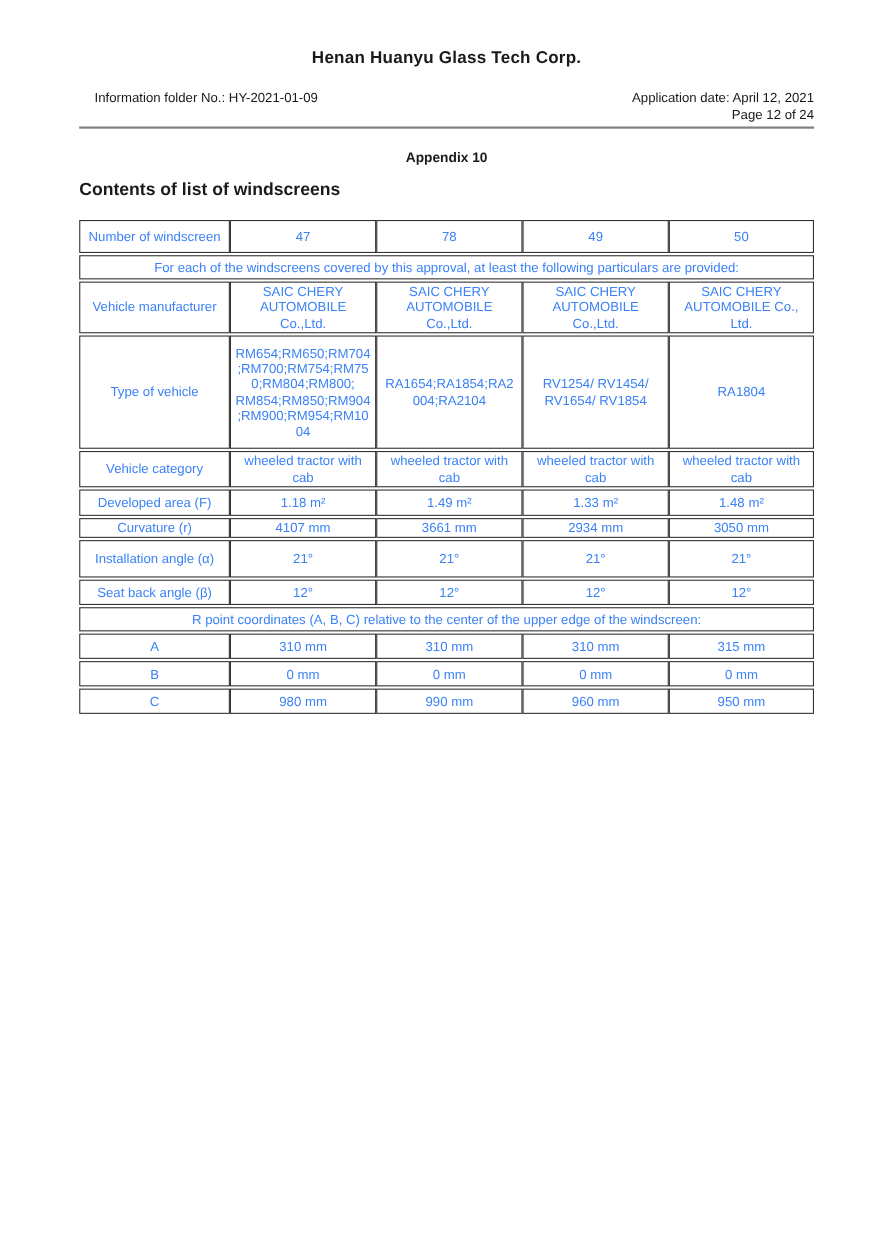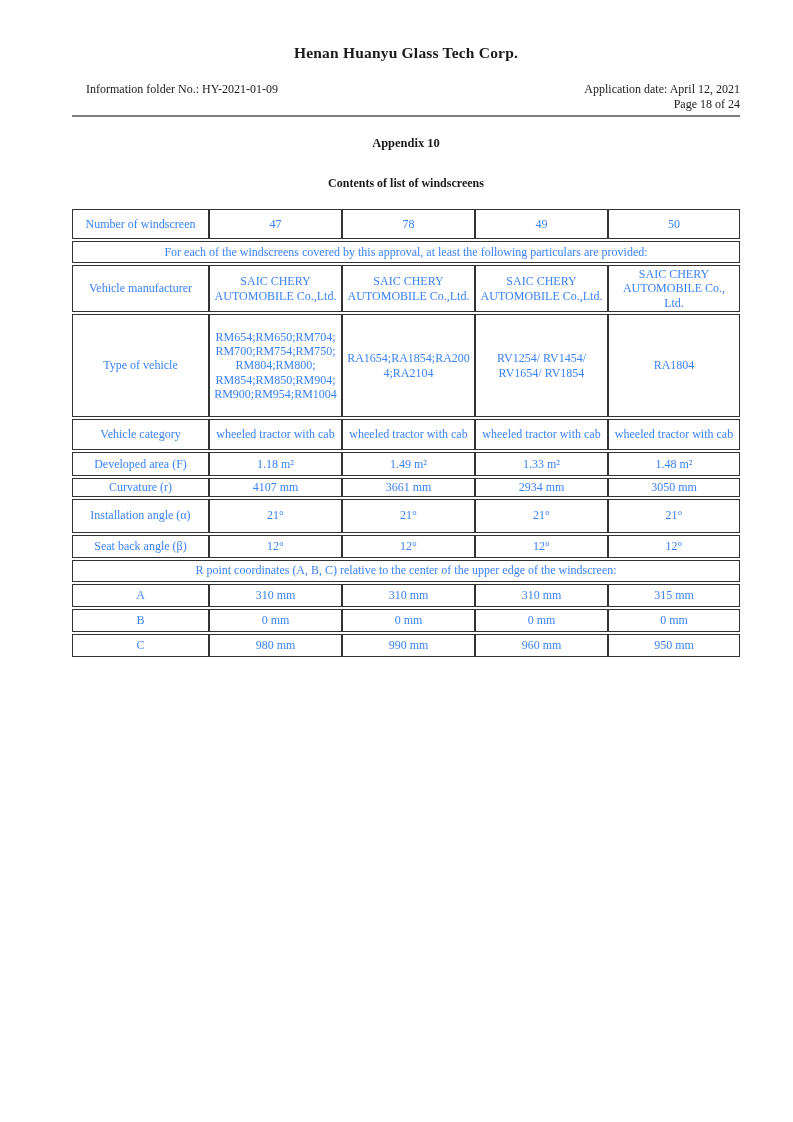--- a/index.html
+++ b/index.html
@@ -1,37 +1,37 @@
 <!DOCTYPE html>
 <html><head>
 <meta charset="utf-8">
 <style>
   * { box-sizing: border-box; }
   html, body { margin: 0; padding: 0; background: #ffffff; }
   .page {
     width: 793px; height: 1122px;
     background: #ffffff;
-    font-family: Liberation Serif, serif;
+    font-family: Liberation Sans, sans-serif;
     color: #1a1a1a;
     padding: 44px 53px 0 72px;
     overflow: hidden;
   }
   .company-title {
     font-size: 15.5px; font-weight: bold; text-align: center;
     margin: 0; line-height: 18px; letter-spacing: 0.2px;
   }
   .info-row {
     display: flex; justify-content: space-between; align-items: flex-start;
     margin-top: 20px; font-size: 12px; line-height: 15px;
   }
   .info-left { margin-left: 14px; }
   .info-right { text-align: right; }
   .rule { height: 2px; background: #7f7f7f; margin-top: 3px; }
   .appendix-title  { text-align: center; font-weight: bold; font-size: 12.5px; margin-top: 19px; }
-  .appendix-subtitle { text-align: center; font-weight: bold; font-size: 12px; margin-top: 25px; }
+  .appendix-subtitle { font-weight: bold; font-size: 16px; margin-top: 14px; }
   table.ws {
     margin-top: 16px; width: 668px;
     border-collapse: separate; border-spacing: 0 2px;
     table-layout: fixed; font-size: 12px; color: #3b82f6;
   }
   table.ws td {
     border: 1px solid #333333;
     padding: 1px 4px;
     text-align: center; vertical-align: middle;
     line-height: 1.2;
@@ -56,21 +56,21 @@
 <body>
 
 <div class="page">
 
   <h1 class="company-title">Henan Huanyu Glass Tech Corp.</h1>
 
   <div class="info-row">
     <span class="info-left">Information folder No.: HY-2021-01-09</span>
     <span class="info-right">
       <span style="display:block">Application date: April 12, 2021</span>
-      <span style="display:block">Page 18 of 24</span>
+      <span style="display:block">Page 12 of 24</span>
     </span>
   </div>
 
   <div class="rule"></div>
 
   <div class="appendix-title">Appendix 10</div>
   <div class="appendix-subtitle">Contents of list of windscreens</div>
 
   <table class="ws">
     <colgroup>

